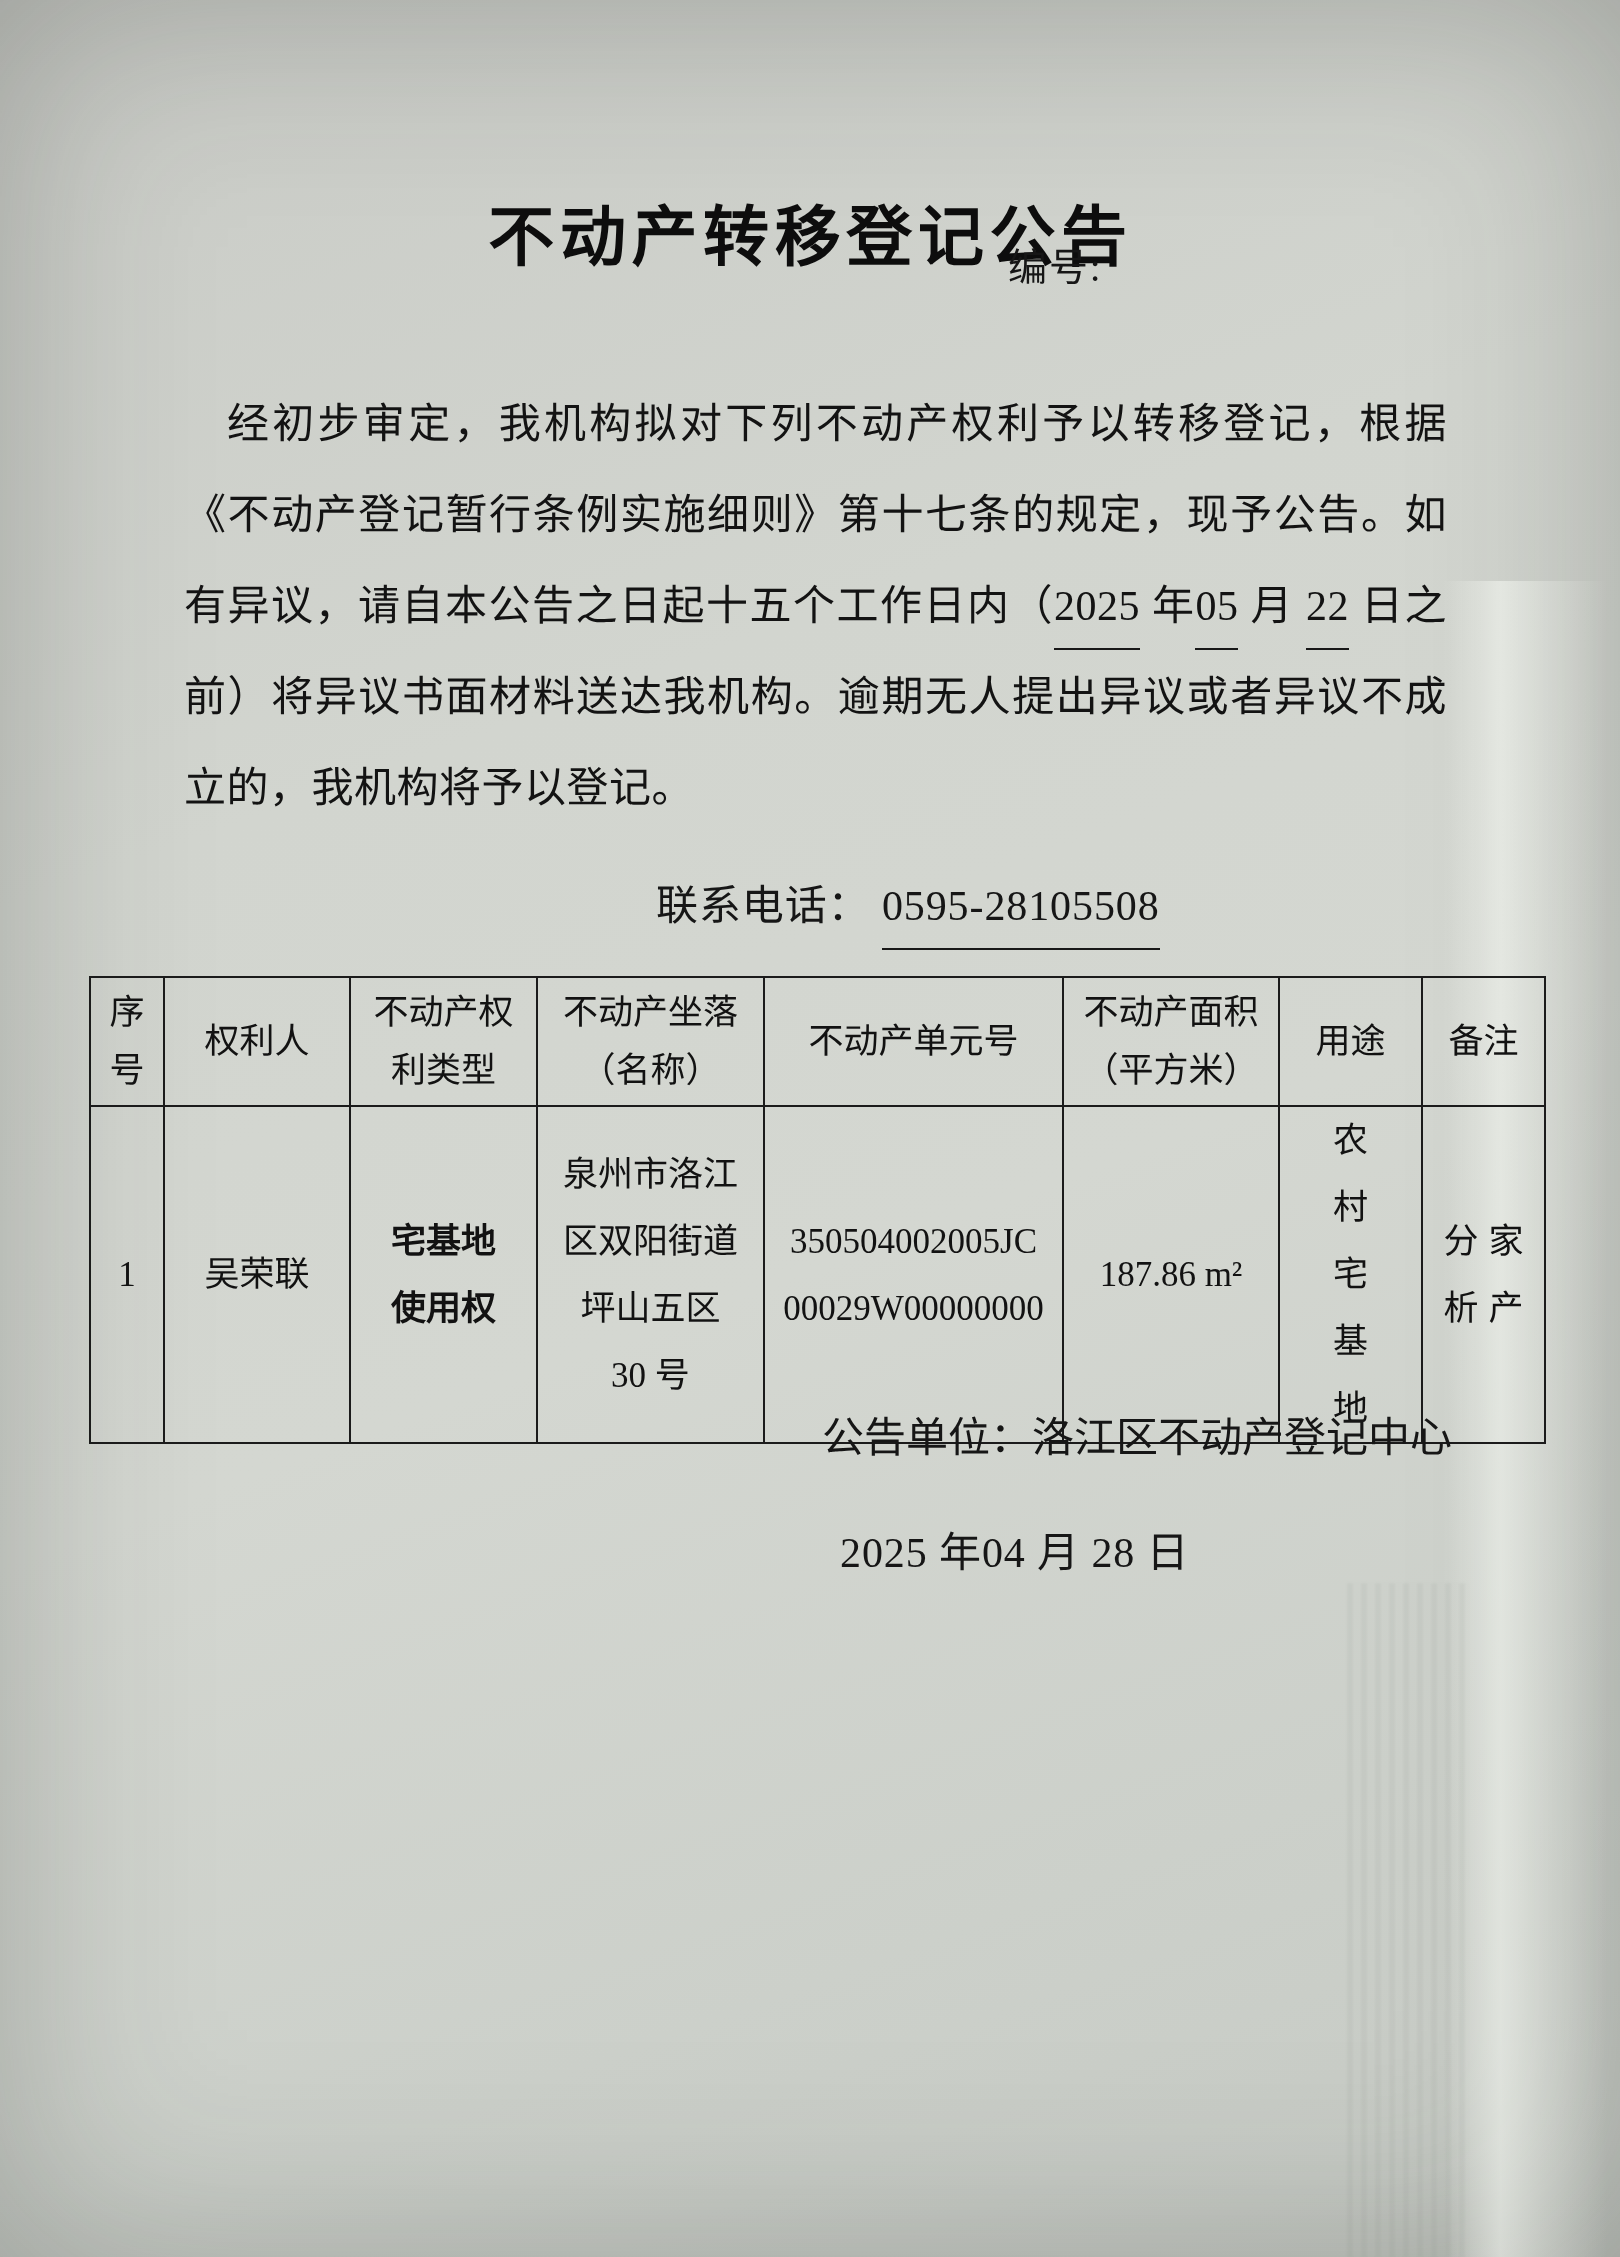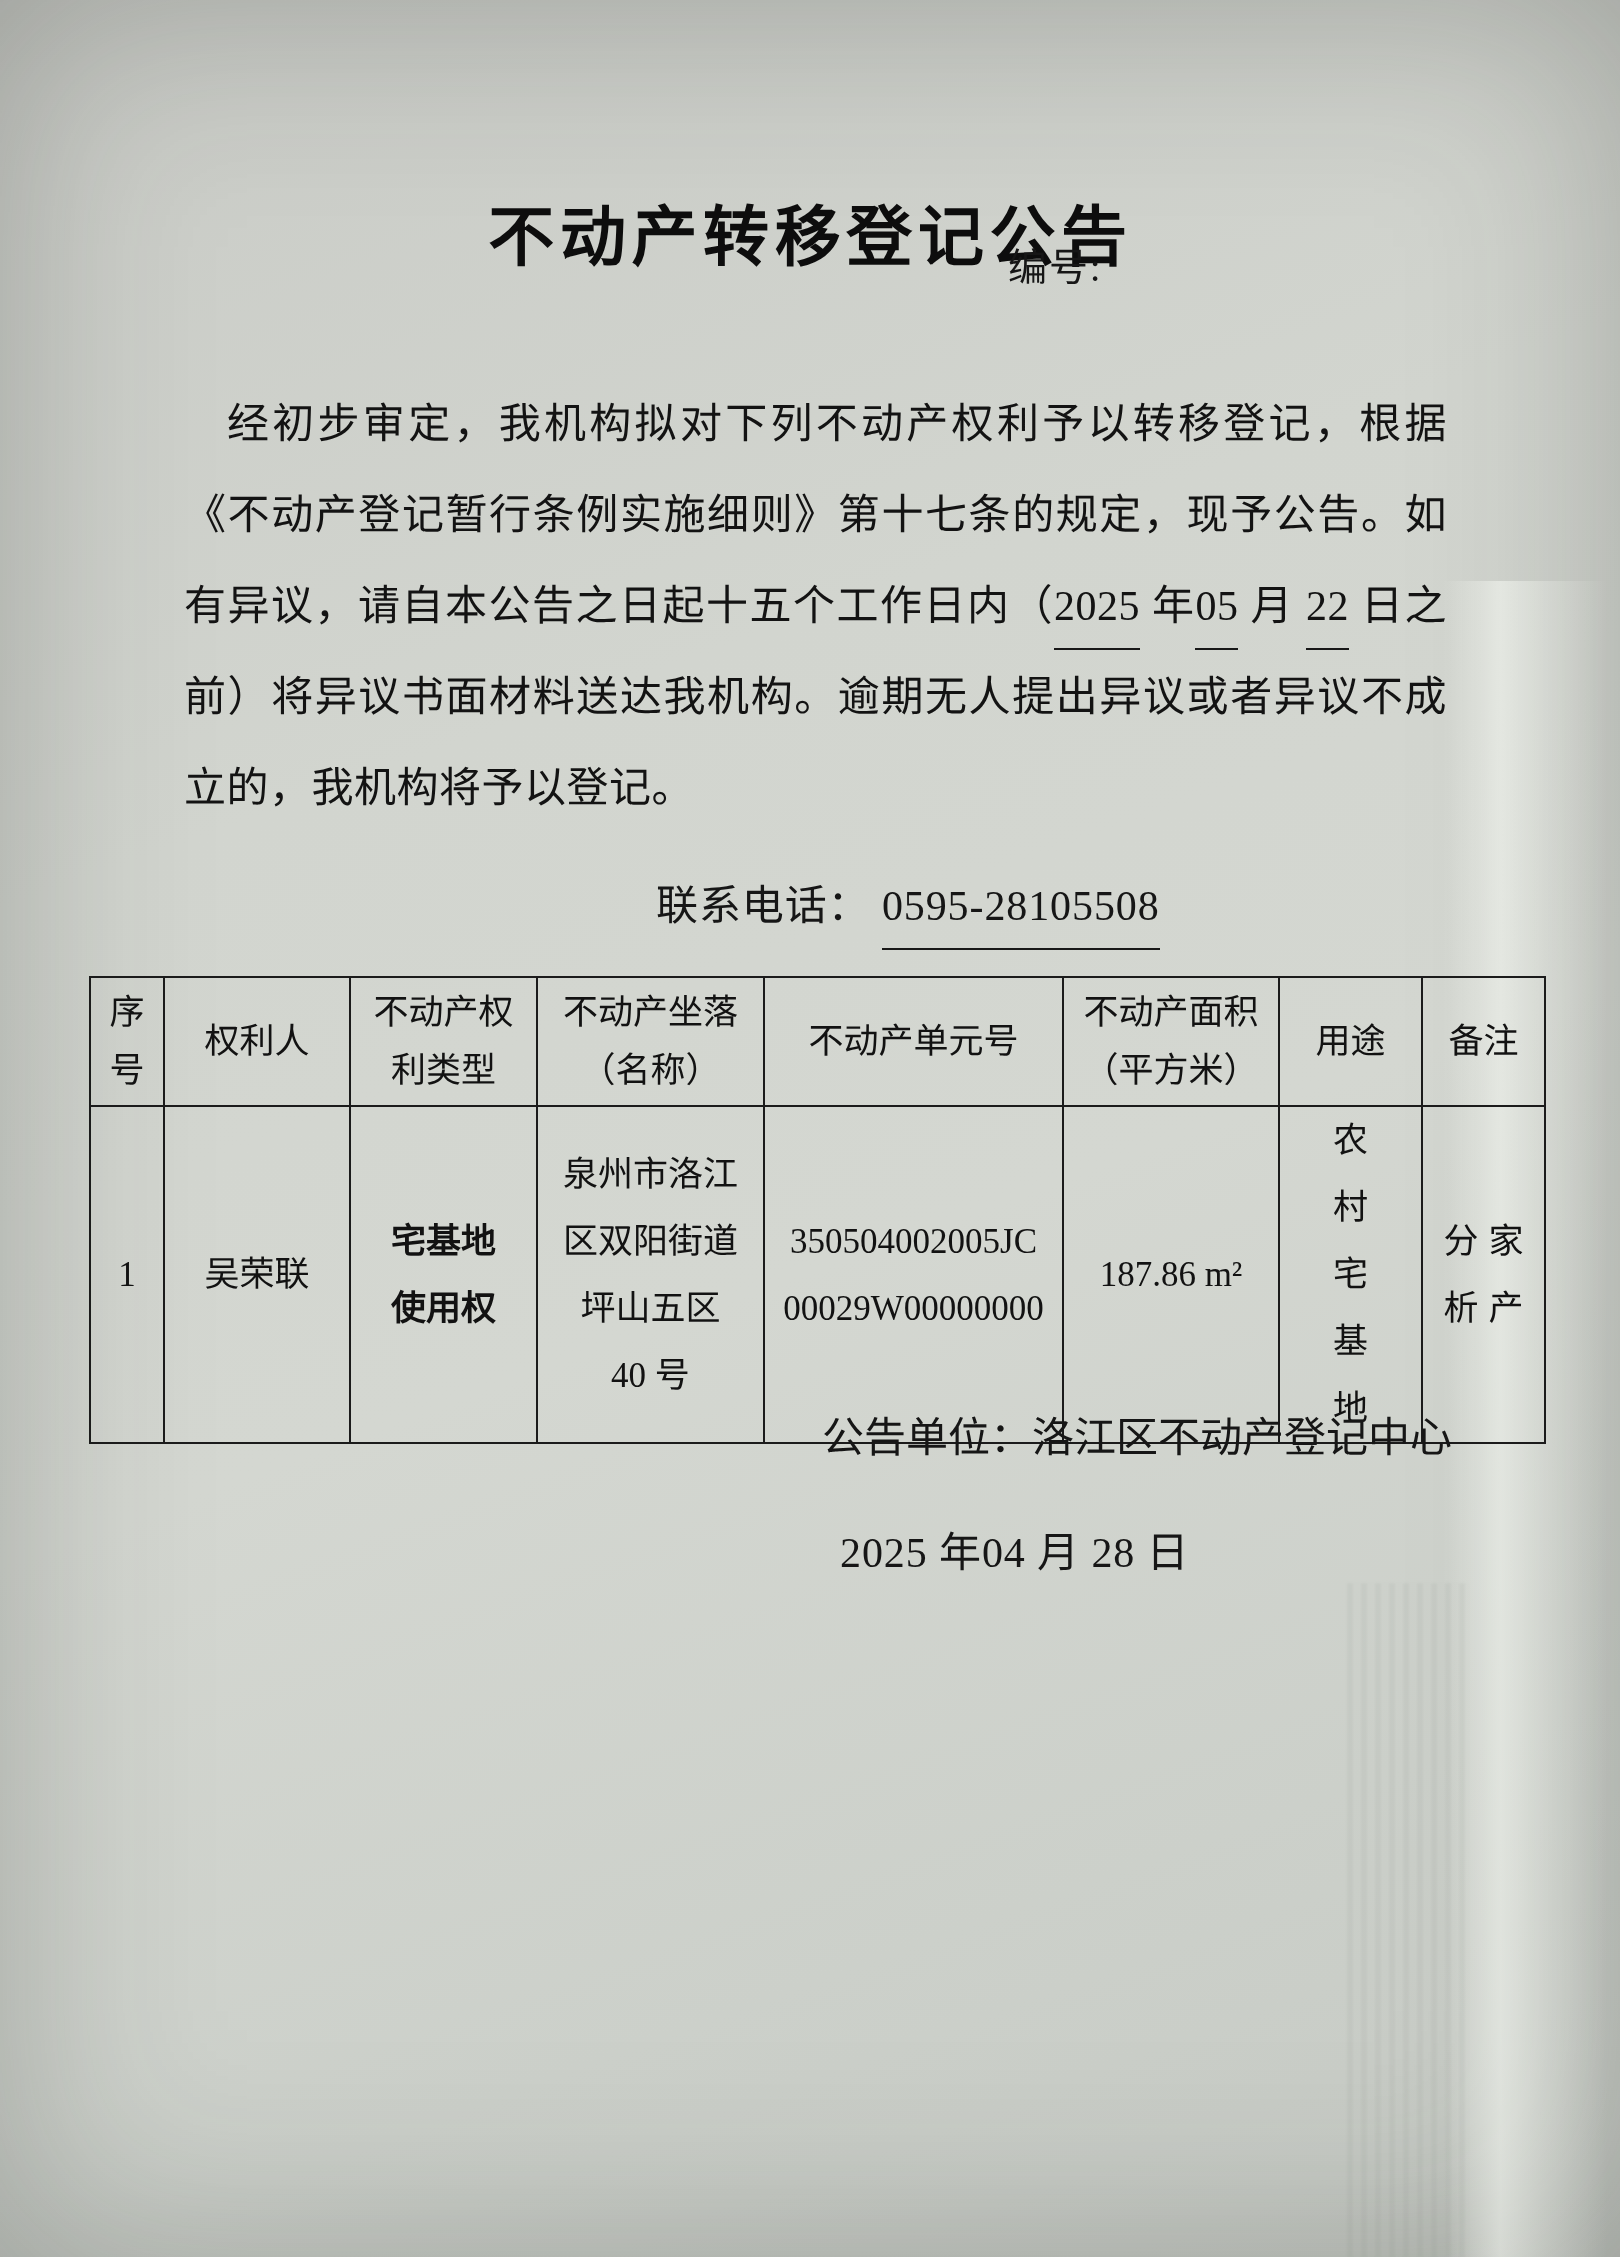--- a/index.html
+++ b/index.html
@@ -121,21 +121,21 @@
         <th>不动产面积（平方米）</th>
         <th>用途</th>
         <th>备注</th>
       </tr>
     </thead>
     <tbody>
       <tr>
         <td>1</td>
         <td>吴荣联</td>
         <td class="cell-right-type">宅基地使用权</td>
-        <td class="cell-location">泉州市洛江区双阳街道坪山五区 40 号</td>
+        <td class="cell-location">泉州市洛江区双阳街道坪山五区 30 号</td>
         <td>
           <div>350504002005JC</div>
           <div>00029W00000000</div>
         </td>
         <td>187.86 m²</td>
         <td class="cell-usage">农村宅基地</td>
         <td class="cell-remark">分家析产</td>
       </tr>
     </tbody>
   </table>

